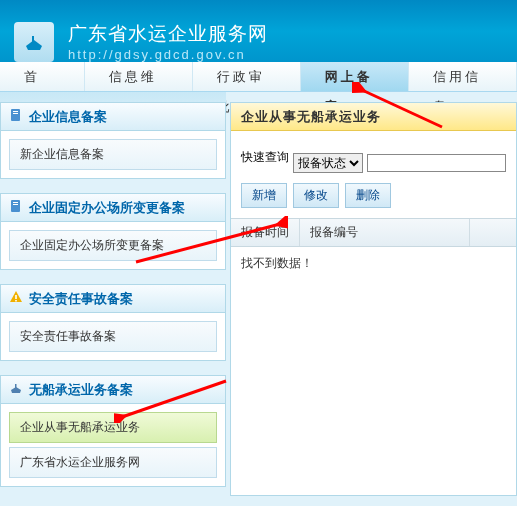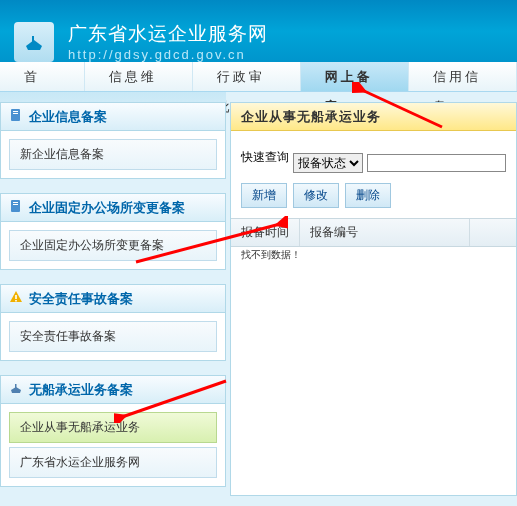--- a/index.html
+++ b/index.html
@@ -31,21 +31,21 @@
 .ctrl { padding: 10px; }
 .qrow { display: flex; align-items: center; font-size: 12px; gap: 4px; }
 .qrow select, .qrow input { font-size: 12px; border: 1px solid #888; margin-top: 12px; }
 .qrow select { height: 20px; }
 .qrow input { height: 18px; flex: 1; min-width: 40px; }
 .btns { margin-top: 10px; display: flex; gap: 6px; }
 .btn { background: linear-gradient(to bottom, #f0f8fd, #d0e8f6); border: 1px solid #a0c8e0; padding: 3px 10px; font-size: 12px; color: #004488; cursor: pointer; }
 .thead { display: flex; background: linear-gradient(to bottom, #f4f8fb 0%, #e4eef4 100%); border-top: 1px solid #c8d8e0; border-bottom: 1px solid #c8d8e0; }
 .th { padding: 5px 10px; font-size: 12px; color: #333; border-right: 1px solid #d0dde4; }
 .th1 { width: 170px; }
-.tbody { padding: 1px 10px; font-size: 10px; color: #333; flex: 1; }
+.tbody { padding: 8px 10px; font-size: 12px; color: #333; flex: 1; }
 
 .arrow { position: absolute; pointer-events: none; }
 .arrow svg { display: block; }
 </style>
 </head>
 <body>
 
 <div class="header">
   <div class="logo-icon">
     <svg width="28" height="28" viewBox="0 0 28 28">

